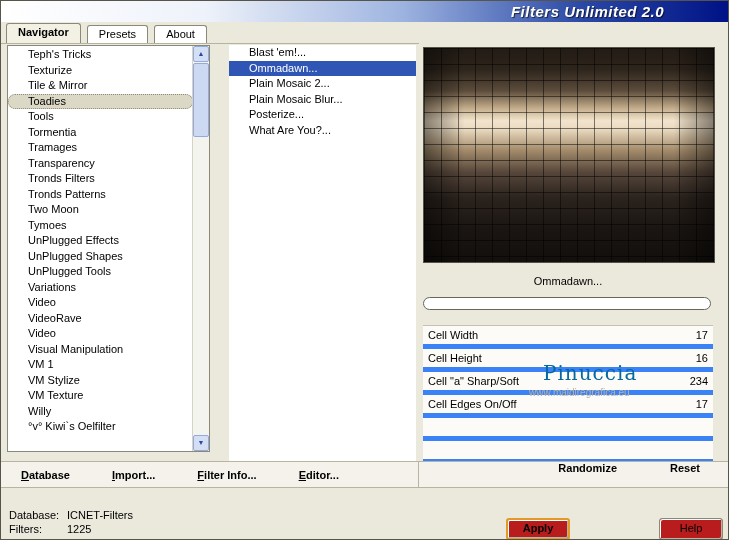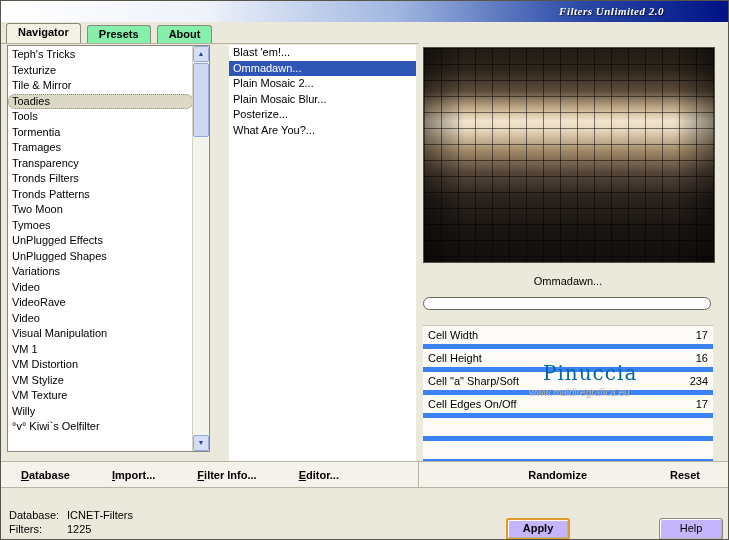--- a/index.html
+++ b/index.html
@@ -6,32 +6,32 @@
   #dialog{
     position:relative; width:729px; height:540px; overflow:hidden;
     background:#ebe8dc; border:1px solid #57544a; box-sizing:border-box;
     font-family:"Liberation Sans",sans-serif; font-size:11px; color:#000;
     user-select:none;
   }
   
   .titlebar{position:absolute;left:0;top:0;width:100%;height:21px;
     background:linear-gradient(to right,#ffffff 0%,#eef2fa 28%,#9eb4e0 55%,#2a48a6 80%,#001286 100%);}
   .title-text{position:absolute;right:64px;top:0;line-height:21px;color:#fff;
-    font-family:Liberation Serif, serif;font-style:italic;font-weight:bold;font-size:11px;
+    font-family:Liberation Sans, sans-serif;font-style:italic;font-weight:bold;font-size:15px;
     letter-spacing:.5px;text-shadow:1px 1px 1px rgba(0,0,0,.65);}
   
   .tabstrip{position:absolute;left:5px;top:22px;height:20px;}
   .tab{display:inline-block;vertical-align:bottom;padding:2px 11px 3px;margin-right:3px;
-    background:#86efac;border:1px solid #8a8878;border-bottom:none;border-radius:3px 3px 0 0;font-weight:bold;}
+    background:#ffffff;border:1px solid #8a8878;border-bottom:none;border-radius:3px 3px 0 0;}
   .tab.active{background:#f3f0e4;font-weight:bold;padding-bottom:5px;}
   .tabline{position:absolute;left:0;top:42px;width:418px;height:1px;background:#b6b2a2;}
   
   .cat-panel{position:absolute;left:6px;top:44px;width:201px;height:405px;background:#fff;border:1px solid #8a8878;}
   .cat-list{position:absolute;left:0;top:1px;right:16px;bottom:1px;overflow:hidden;}
-  .list-item{height:15.5px;line-height:15.5px;padding-left:4px;white-space:nowrap;cursor:default;}
+  .list-item{height:15.5px;line-height:15.5px;padding-left:20px;white-space:nowrap;cursor:default;}
   .cat-selected{background:#dcd8c6;outline:1px dotted #8e8a7a;outline-offset:-1px;border-radius:7px;}
   
   .vscroll{position:absolute;top:0;right:0;width:16px;height:100%;background:#f3f4ee;border-left:1px solid #d6d2c6;}
   .scroll-btn{position:absolute;left:0;width:16px;height:16px;box-sizing:border-box;background:#d4dff5;
     border:1px solid #93aadb;border-radius:2px;color:#2a4a9c;font-size:7px;text-align:center;line-height:14px;}
   .scroll-btn.up{top:0;} .scroll-btn.down{bottom:0;}
   .scroll-thumb{position:absolute;left:0;top:17px;width:16px;height:74px;box-sizing:border-box;
     background:#cdd9f2;border:1px solid #93aadb;border-radius:2px;}
   
   .filter-panel{position:absolute;left:228px;top:44px;width:187px;height:424px;background:#fff;}
@@ -54,29 +54,29 @@
   .param-row{display:flex;justify-content:space-between;height:18px;line-height:18px;
     background:#fcfbf7;border-bottom:5px solid #3b82f6;padding:0 5px;}
   .param-value{text-align:right;}
   .wm1{position:absolute;left:122px;top:316px;font-family:"DejaVu Serif",serif;font-size:20px;
     color:#0369a1;letter-spacing:1px;pointer-events:none;}
   .wm2{position:absolute;left:108px;top:342px;font-size:10px;color:#b6b2a6;pointer-events:none;}
   
   .toolbar{position:absolute;left:0;top:460px;width:729px;height:27px;background:#f4f2ea;
     border-top:1px solid #b8b4a4;border-bottom:1px solid #b8b4a4;box-sizing:border-box;}
   .tool-left{position:absolute;left:20px;top:0;height:100%;display:flex;align-items:center;gap:42px;}
-  .tool-right{position:absolute;right:30px;top:0;height:100%;display:flex;align-items:center;gap:83px;}
+  .tool-right{position:absolute;right:30px;top:0;height:100%;display:flex;gap:53px;}
   .tool-btn{display:inline-block;font-weight:bold;cursor:default;}
   .tool-left .tool-btn::first-letter{text-decoration:underline;}
   .tool-divider{position:absolute;left:417px;top:0;width:1px;height:100%;background:#b8b4a4;}
   
   .status{position:absolute;left:8px;top:507px;line-height:14px;}
   .status .lbl{display:inline-block;min-width:58px;}
   .btn{position:absolute;top:517px;width:64px;height:22px;box-sizing:border-box;text-align:center;
-    background:#c4b5fd;border:1px solid #8a8878;border-radius:3px;line-height:19px;
+    background:#b91c1c;border:1px solid #8a8878;border-radius:3px;line-height:19px;
     box-shadow:inset 1px 1px 0 #fff, inset -1px -1px 0 #b8b4a4;cursor:default;}
   .btn-apply{left:505px;border:2px solid #e09a28;font-weight:bold;line-height:17px;}
   .btn-cancel{left:581px;margin-top:48px;} .btn-help{left:658px;}
 </style>
 </head>
 <body>
 
 <div id="dialog">
 
   <div class="titlebar">
@@ -99,27 +99,27 @@
         <div class="list-item">Tools</div>
         <div class="list-item">Tormentia</div>
         <div class="list-item">Tramages</div>
         <div class="list-item">Transparency</div>
         <div class="list-item">Tronds Filters</div>
         <div class="list-item">Tronds Patterns</div>
         <div class="list-item">Two Moon</div>
         <div class="list-item">Tymoes</div>
         <div class="list-item">UnPlugged Effects</div>
         <div class="list-item">UnPlugged Shapes</div>
+        <div class="list-item">UnPlugged Tools</div>
         <div class="list-item">Variations</div>
         <div class="list-item">Video</div>
         <div class="list-item">VideoRave</div>
         <div class="list-item">Video</div>
         <div class="list-item">Visual Manipulation</div>
         <div class="list-item">VM 1</div>
-        <div class="list-item">VM Distortion</div>
         <div class="list-item">VM Stylize</div>
         <div class="list-item">VM Texture</div>
         <div class="list-item">Willy</div>
         <div class="list-item">°v° Kiwi`s Oelfilter</div>
       </div>
     <div class="vscroll">
       <div class="scroll-btn up">▲</div>
       <div class="scroll-thumb"></div>
       <div class="scroll-btn down">▼</div>
     </div>

